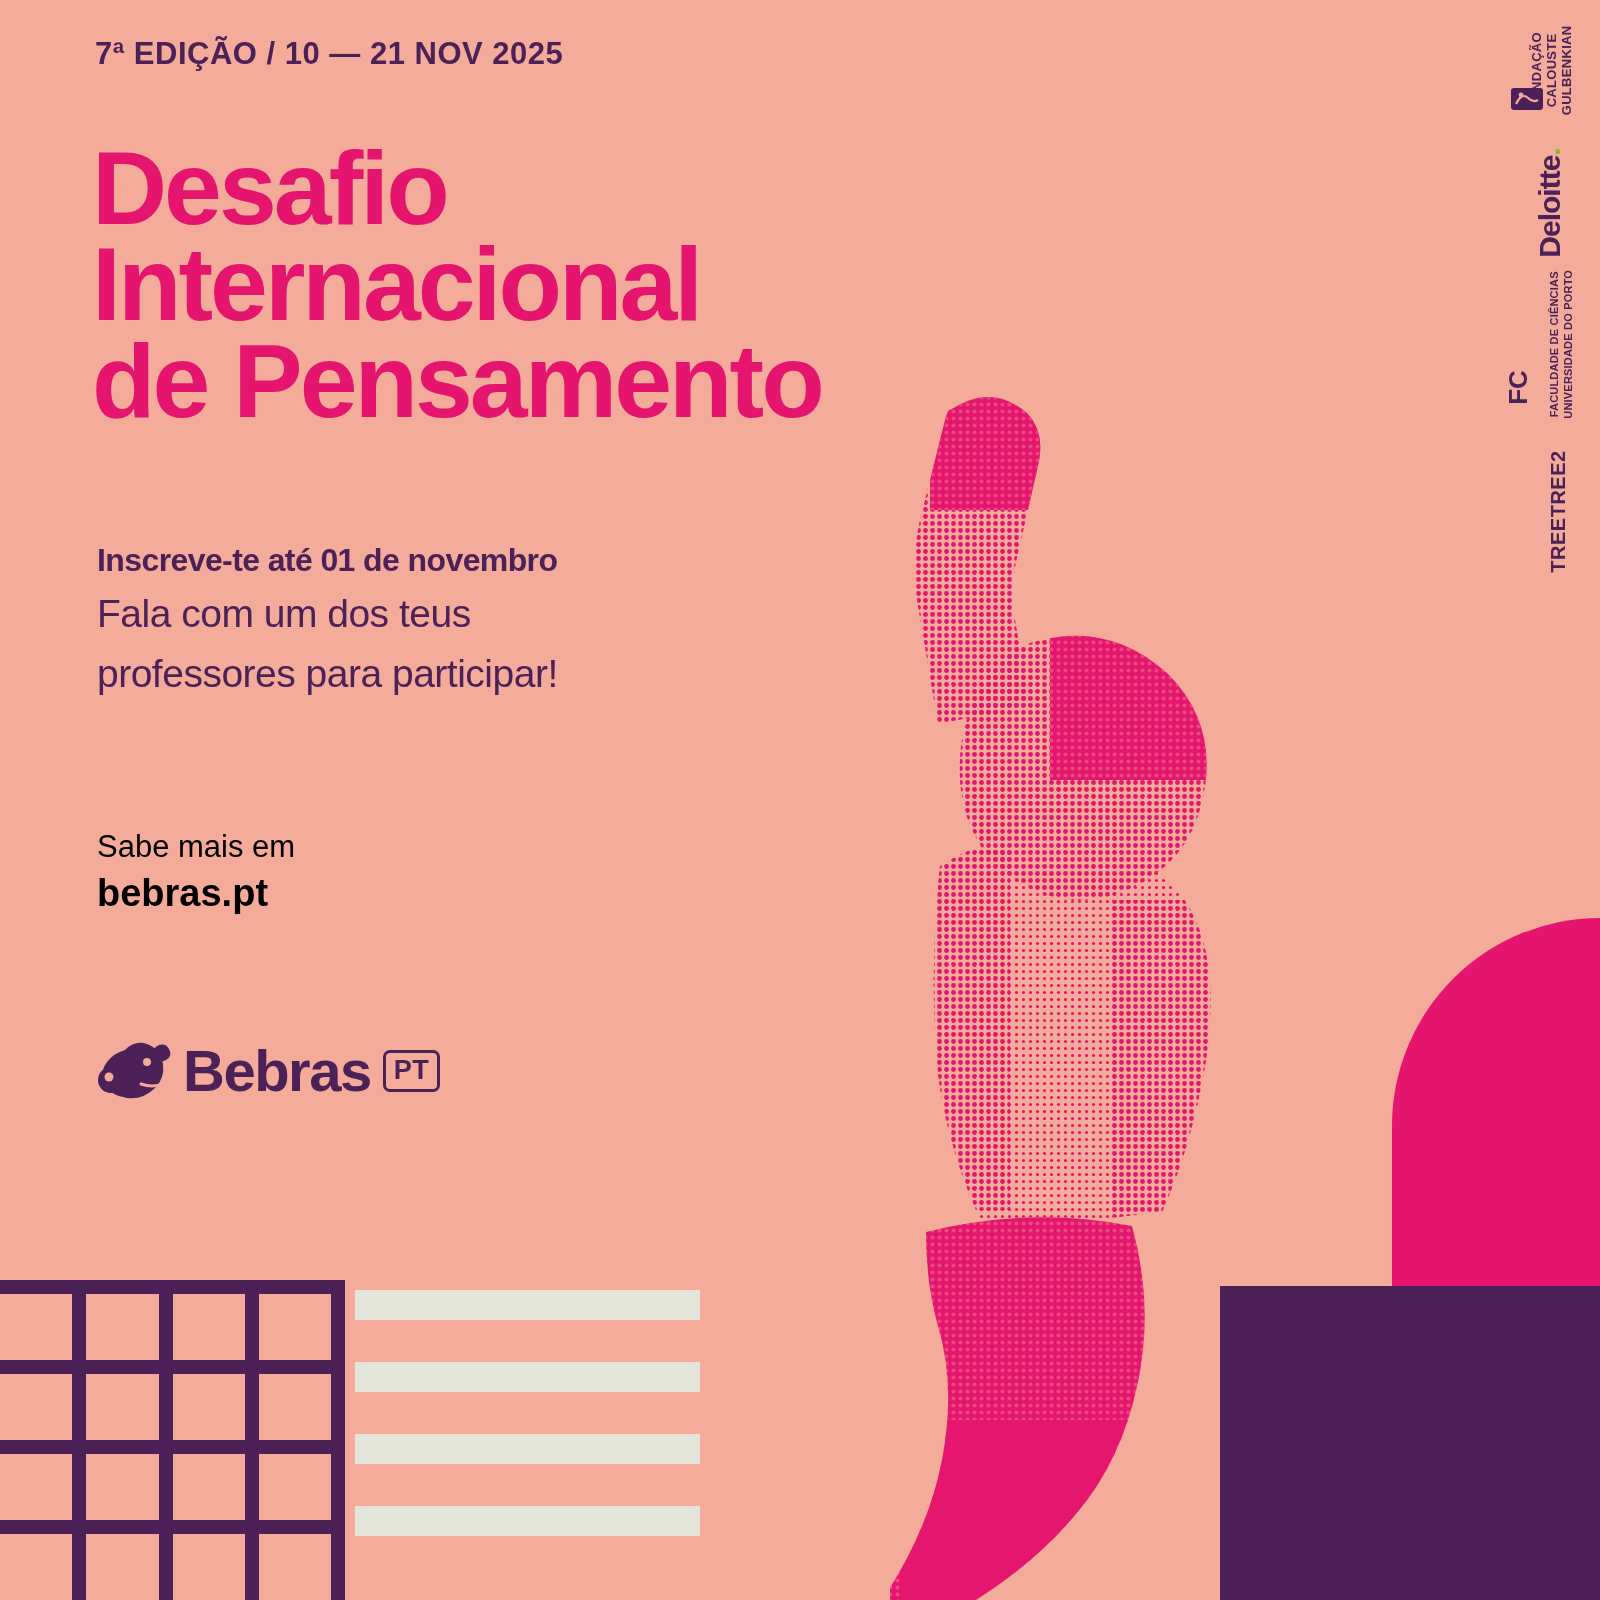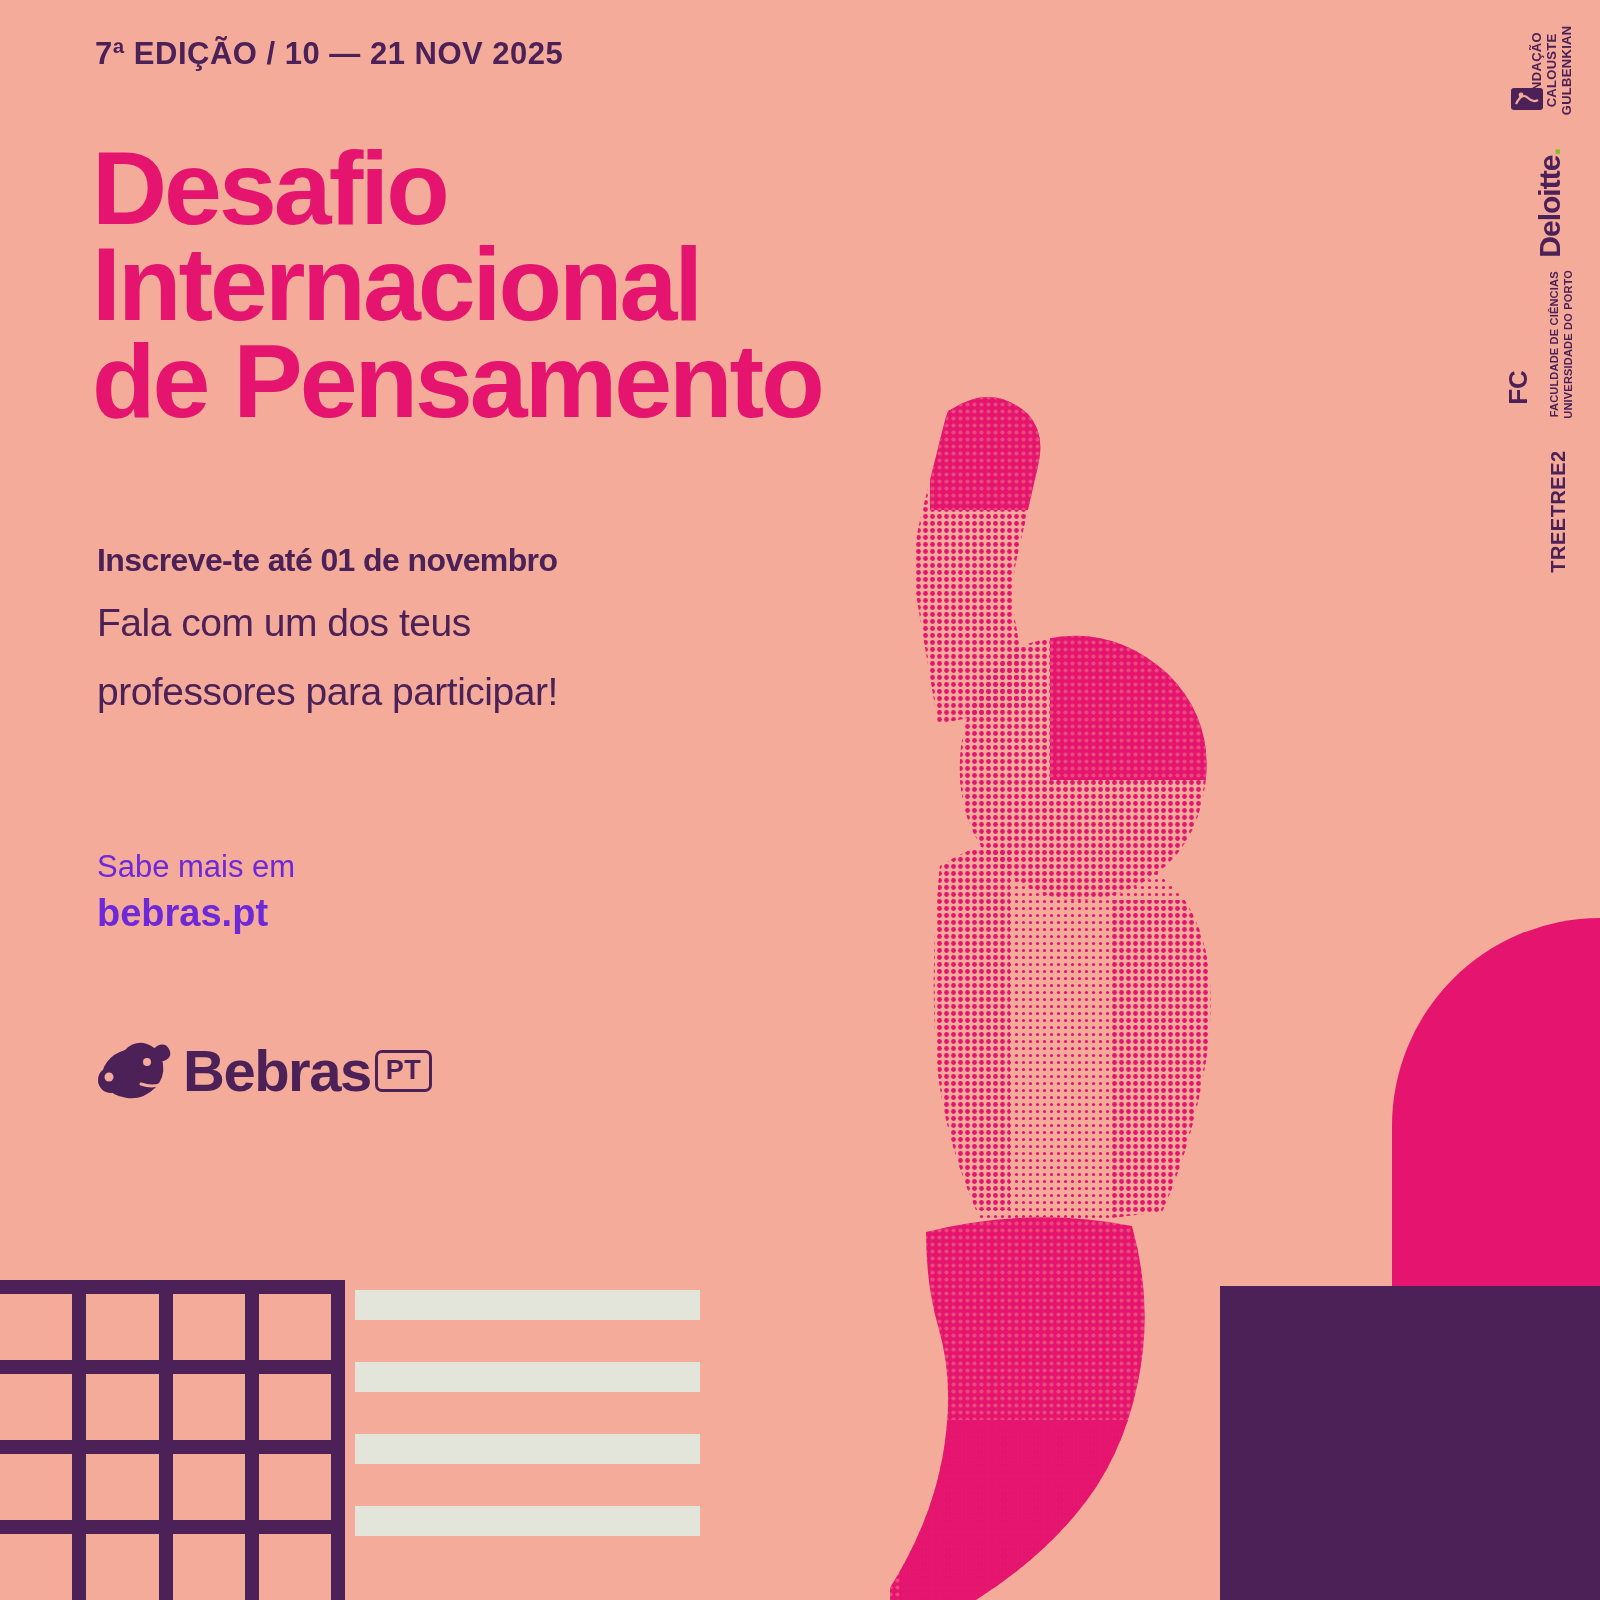--- a/index.html
+++ b/index.html
@@ -138,28 +138,28 @@
     letter-spacing: -0.6px;
     display: block;
     line-height: 1.1;
   }
   .subhead .reg {
     font-size: 39px;
     font-weight: normal;
     display: block;
     line-height: 1.2;
     letter-spacing: -0.5px;
-    margin-top: 22px;
+    margin-top: 13px;
   }
 
   .more {
     position: absolute;
     left: 97px;
-    top: 846px;
-    color: #6d28d9;
+    top: 826px;
+    color: #000000;
   }
   .more .label {
     display: block;
     font-size: 31px;
     line-height: 1.35;
   }
   .more .site {
     display: block;
     font-size: 38px;
     font-weight: bold;
@@ -187,21 +187,21 @@
     line-height: 1;
   }
   .logo-pt {
     border: 3px solid #4c2157;
     border-radius: 7px;
     color: #4c2157;
     font-size: 27px;
     font-weight: bold;
     padding: 4px 8px 5px;
     line-height: 1;
-    margin-left: 4px;
+    margin-left: 12px;
     letter-spacing: 0.5px;
   }
 
   
   .sponsors {
     position: absolute;
     right: 8px;
     top: 0;
     width: 96px;
     height: 620px;

